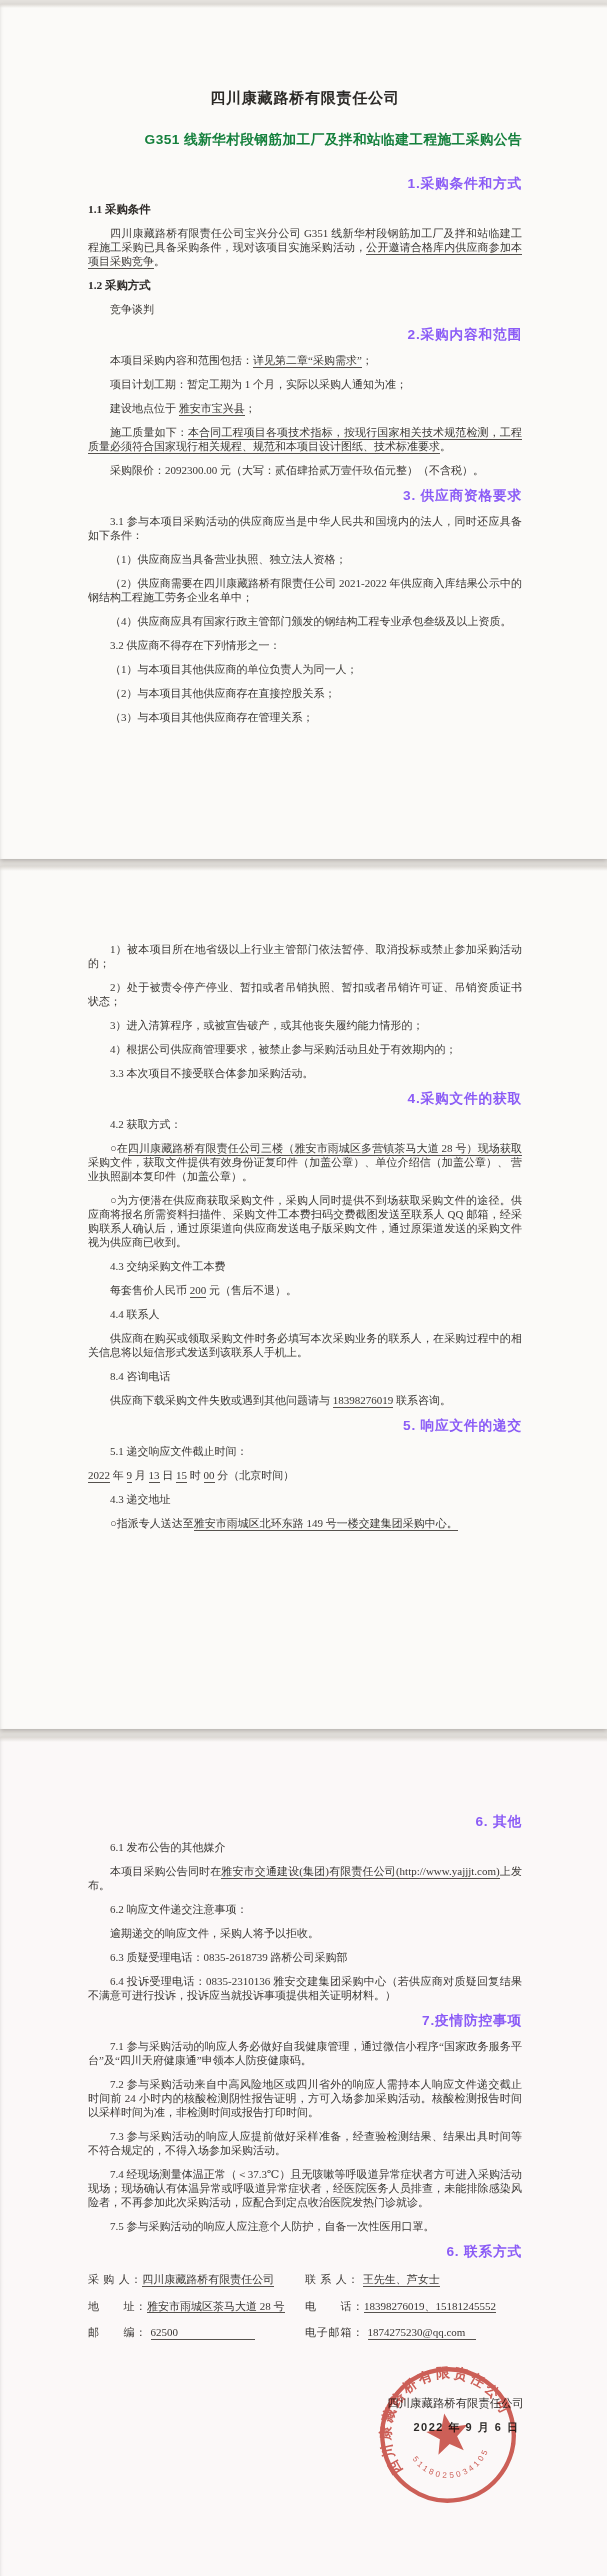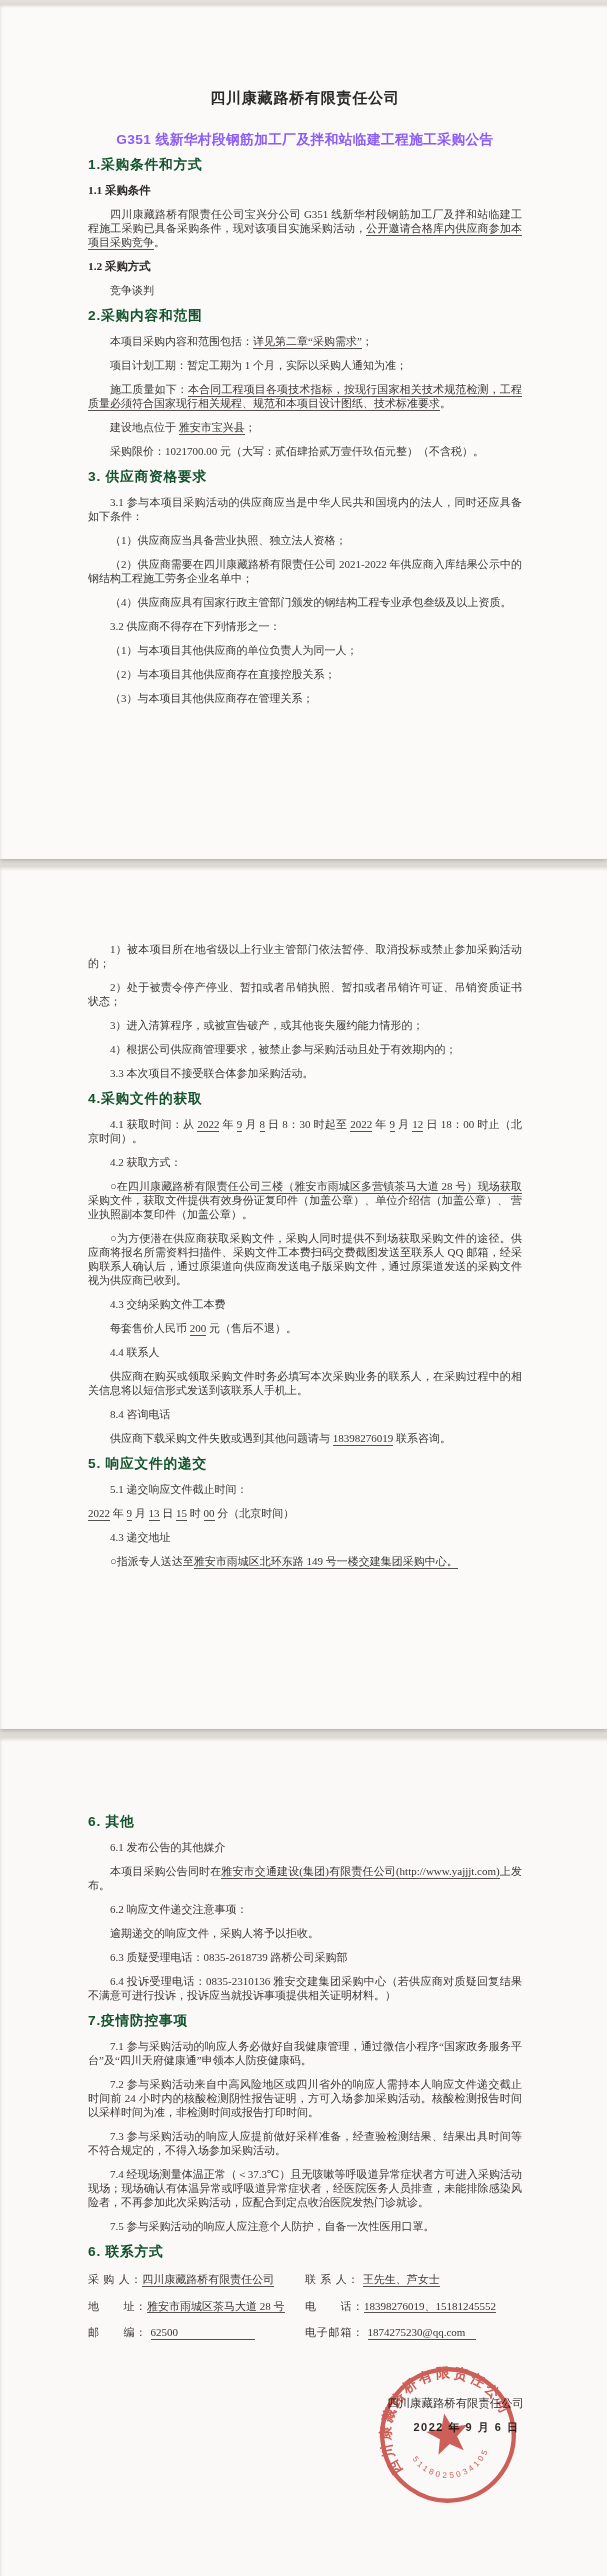--- a/index.html
+++ b/index.html
@@ -28,27 +28,27 @@
   #page2 .content{padding-top:76px;}
   #page3 .content{padding-top:70px;}
 
   .b-title{
     font-family:"Liberation Sans","DejaVu Sans",sans-serif;
     font-weight:700;font-size:15px;text-align:center;color:#2b2926;
     margin:0 0 23px 0;letter-spacing:0.8px;
   }
   .b-subtitle{
     font-family:"Liberation Sans","DejaVu Sans",sans-serif;
-    font-weight:700;font-size:13.7px;text-align:center;color:#8b5cf6;
-    margin:0 0 7px 0;letter-spacing:0.4px;
+    font-weight:700;font-size:13.7px;text-align:right;color:#15803d;
+    margin:0 0 26px 0;letter-spacing:0.4px;
   }
   .b-h1{
     font-family:"Liberation Sans","DejaVu Sans",sans-serif;
-    font-weight:700;font-size:13.7px;color:#14532d;
-    margin:6px 0 9px 0;letter-spacing:0.8px;
+    font-weight:700;font-size:13.7px;color:#8b5cf6;
+    margin:6px 0 9px 0;letter-spacing:0.8px;text-align:right;
   }
   .b-h2{
     font-weight:700;font-size:11.4px;color:#2e2b29;
     margin:1.5px 0 9px 0;
   }
   .b-p,.b-p0{
     font-size:11px;line-height:14px;margin:0 0 10px 0;
     text-align:justify;
   }
   .b-p{text-indent:2em;}
@@ -80,23 +80,23 @@
       <div class="b-title"><span>四川康藏路桥有限责任公司</span></div>
       <div class="b-subtitle"><span>G351 线新华村段钢筋加工厂及拌和站临建工程施工采购公告</span></div>
       <div class="b-h1"><span>1.采购条件和方式</span></div>
       <div class="b-h2"><span>1.1 采购条件</span></div>
       <p class="b-p"><span>四川康藏路桥有限责任公司宝兴分公司 G351 线新华村段钢筋加工厂及拌和站临建工程施工采购已具备采购条件，现对该项目实施采购活动，</span><span class="u">公开邀请合格库内供应商参加本项目采购竞争</span><span>。</span></p>
       <div class="b-h2"><span>1.2 采购方式</span></div>
       <p class="b-p"><span>竞争谈判</span></p>
       <div class="b-h1"><span>2.采购内容和范围</span></div>
       <p class="b-p"><span>本项目采购内容和范围包括：</span><span class="u">详见第二章“采购需求”</span><span>；</span></p>
       <p class="b-p"><span>项目计划工期：暂定工期为 1 个月，实际以采购人通知为准；</span></p>
+      <p class="b-p"><span>建设地点位于 </span><span class="u">雅安市宝兴县</span><span>；</span></p>
       <p class="b-p"><span>施工质量如下：</span><span class="u">本合同工程项目各项技术指标，按现行国家相关技术规范检测，工程质量必须符合国家现行相关规程、规范和本项目设计图纸、技术标准要求</span><span>。</span></p>
-      <p class="b-p"><span>建设地点位于 </span><span class="u">雅安市宝兴县</span><span>；</span></p>
-      <p class="b-p"><span>采购限价：1021700.00 元（大写：贰佰肆拾贰万壹仟玖佰元整）（不含税）。</span></p>
+      <p class="b-p"><span>采购限价：2092300.00 元（大写：贰佰肆拾贰万壹仟玖佰元整）（不含税）。</span></p>
       <div class="b-h1"><span>3. 供应商资格要求</span></div>
       <p class="b-p"><span>3.1 参与本项目采购活动的供应商应当是中华人民共和国境内的法人，同时还应具备如下条件：</span></p>
       <p class="b-p"><span>（1）供应商应当具备营业执照、独立法人资格；</span></p>
       <p class="b-p"><span>（2）供应商需要在四川康藏路桥有限责任公司 2021-2022 年供应商入库结果公示中的钢结构工程施工劳务企业名单中；</span></p>
       <p class="b-p"><span>（4）供应商应具有国家行政主管部门颁发的钢结构工程专业承包叁级及以上资质。</span></p>
       <p class="b-p"><span>3.2 供应商不得存在下列情形之一：</span></p>
       <p class="b-p"><span>（1）与本项目其他供应商的单位负责人为同一人；</span></p>
       <p class="b-p"><span>（2）与本项目其他供应商存在直接控股关系；</span></p>
       <p class="b-p"><span>（3）与本项目其他供应商存在管理关系；</span></p>
       <p class="b-p"></p>
@@ -104,21 +104,20 @@
 </div>
 
 <div class="page" id="page2">
   <div class="content">
       <p class="b-p"><span>1）被本项目所在地省级以上行业主管部门依法暂停、取消投标或禁止参加采购活动的；</span></p>
       <p class="b-p"><span>2）处于被责令停产停业、暂扣或者吊销执照、暂扣或者吊销许可证、吊销资质证书状态；</span></p>
       <p class="b-p"><span>3）进入清算程序，或被宣告破产，或其他丧失履约能力情形的；</span></p>
       <p class="b-p"><span>4）根据公司供应商管理要求，被禁止参与采购活动且处于有效期内的；</span></p>
       <p class="b-p"><span>3.3 本次项目不接受联合体参加采购活动。</span></p>
       <div class="b-h1"><span>4.采购文件的获取</span></div>
-      <p class="b-p"><span>4.1 获取时间：从 </span><span class="u">2022</span><span> 年 </span><span class="u">9</span><span> 月 </span><span class="u">8</span><span> 日 8：30 时起至 </span><span class="u">2022</span><span> 年 </span><span class="u">9</span><span> 月 </span><span class="u">12</span><span> 日 18：00 时止（北京时间）。</span></p>
       <p class="b-p"><span>4.2 获取方式：</span></p>
       <p class="b-p"><span>○在</span><span class="u">四川康藏路桥有限责任公司三楼（雅安市雨城区多营镇茶马大道 28 号）现场获取</span><span>采购文件，获取文件提供有效身份证复印件（加盖公章）、单位介绍信（加盖公章）、 营业执照副本复印件（加盖公章）。</span></p>
       <p class="b-p"><span>○为方便潜在供应商获取采购文件，采购人同时提供不到场获取采购文件的途径。供应商将报名所需资料扫描件、采购文件工本费扫码交费截图发送至联系人 QQ 邮箱，经采购联系人确认后，通过原渠道向供应商发送电子版采购文件，通过原渠道发送的采购文件视为供应商已收到。</span></p>
       <p class="b-p"><span>4.3 交纳采购文件工本费</span></p>
       <p class="b-p"><span>每套售价人民币 </span><span class="u">200</span><span> 元（售后不退）。</span></p>
       <p class="b-p"><span>4.4 联系人</span></p>
       <p class="b-p"><span>供应商在购买或领取采购文件时务必填写本次采购业务的联系人，在采购过程中的相关信息将以短信形式发送到该联系人手机上。</span></p>
       <p class="b-p"><span>8.4 咨询电话</span></p>
       <p class="b-p"><span>供应商下载采购文件失败或遇到其他问题请与 </span><span class="u">18398276019</span><span> 联系咨询。</span></p>
       <div class="b-h1"><span>5. 响应文件的递交</span></div>

